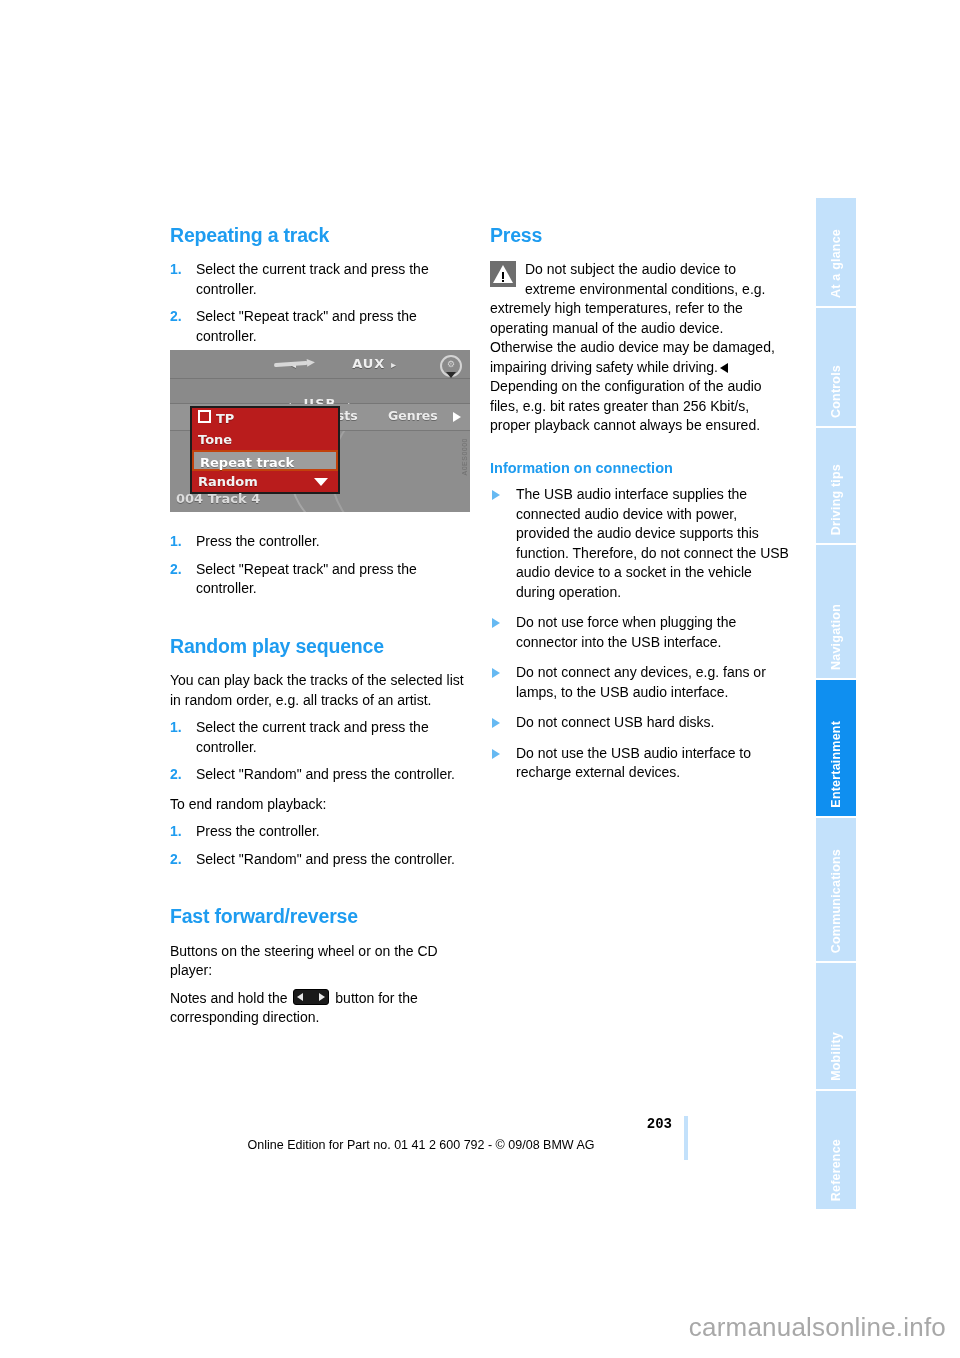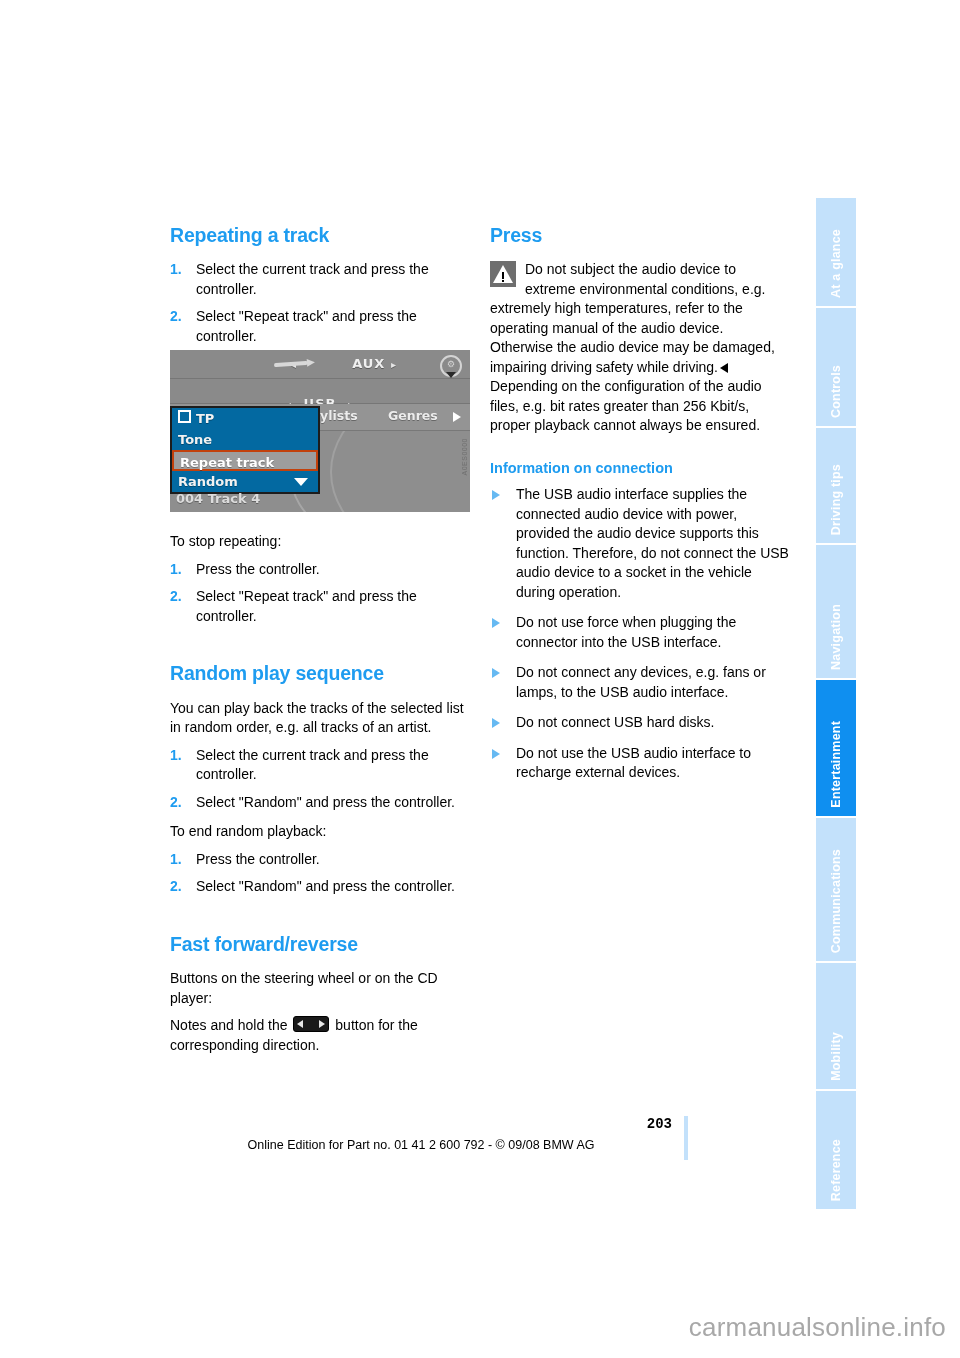--- a/index.html
+++ b/index.html
@@ -265,23 +265,23 @@
     position: absolute;
     right: 9px; top: 8px;
     width: 0; height: 0;
     border-top: 5px solid transparent;
     border-bottom: 5px solid transparent;
     border-left: 8px solid #ffffff;
   }
   
   #fig-menu {
     position: absolute;
-    left: 0; top: 56px;
+    left: 20px; top: 56px;
     width: 150px;
-    background: #0369a1;
+    background: #b91c1c;
     border: 2px solid #1c1c1c;
     border-top-width: 2px;
     box-sizing: border-box;
   }
   #fig-menu .mi {
     height: 21px;
     line-height: 21px;
     padding-left: 6px;
     color: #f2f2f2;
     font-size: 13px;
@@ -431,21 +431,20 @@
         <span>Select the current track and press the controller.</span>
       </li>
       <li>
         <span class="num">2.</span>
         <span>Select "Repeat track" and press the controller.</span>
       </li>
     </ol>
 
     <div style="height:176px"></div>
 
-    <p class="body tight">To stop repeating:</p>
 
     <ol class="steps">
       <li>
         <span class="num">1.</span>
         <span>Press the controller.</span>
       </li>
       <li>
         <span class="num">2.</span>
         <span>Select "Repeat track" and press the controller.</span>
       </li>

